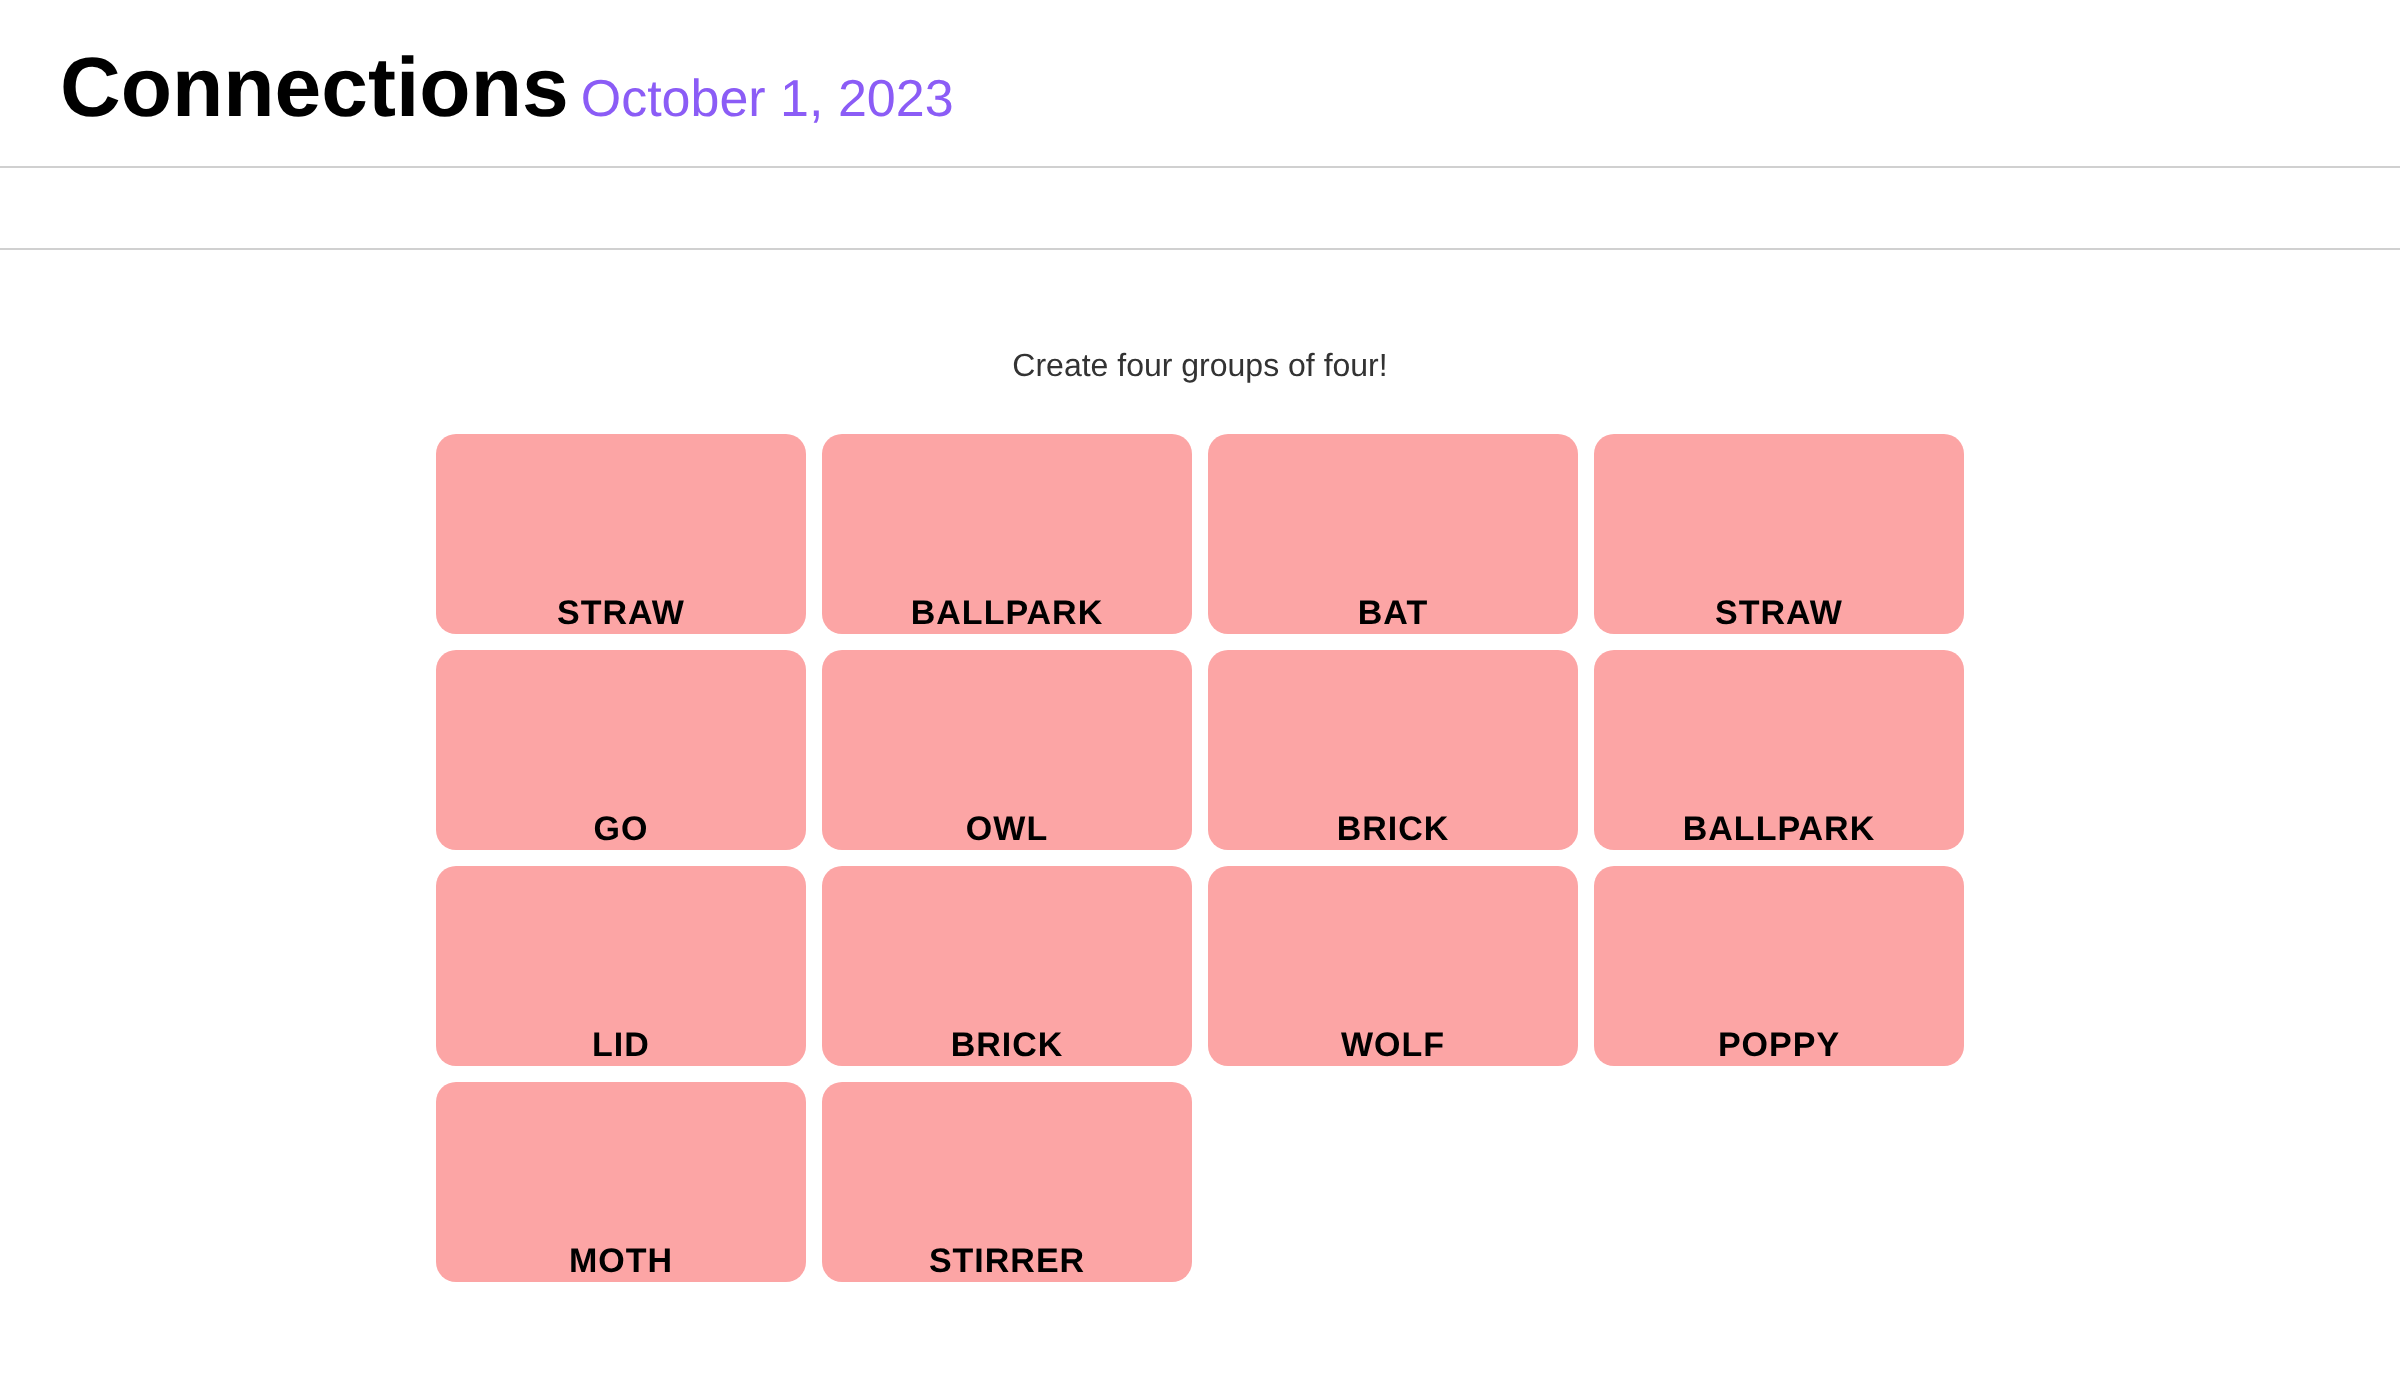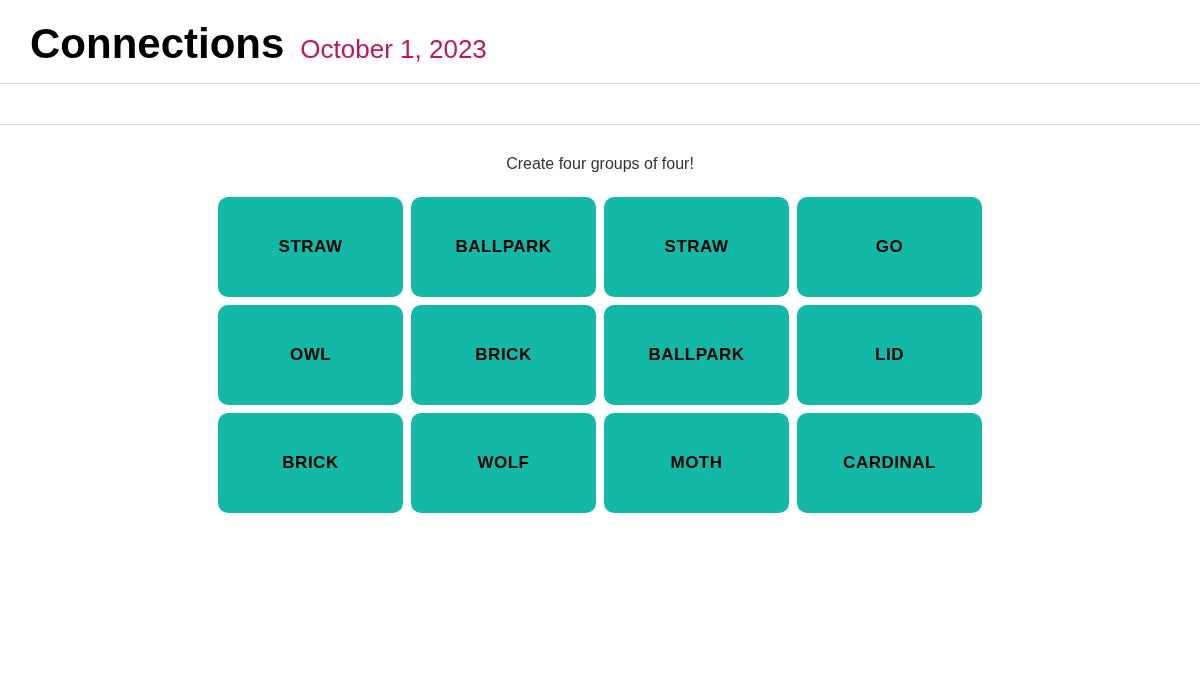--- a/index.html
+++ b/index.html
@@ -12,34 +12,34 @@
       font-family: 'Times New Roman', Times, serif;
       background: #ffffff;
       width: 1200px;
       min-height: 700px;
     }
 
     .header {
       padding: 20px 30px 15px 30px;
       display: flex;
       align-items: baseline;
-      gap: 16px;
+      gap: 6px;
     }
 
     .header-title {
       font-size: 42px;
       font-weight: 900;
       font-family: 'Arial Black', Arial, sans-serif;
       color: #000000;
     }
 
     .header-date {
       font-size: 26px;
       font-weight: 400;
-      color: #be185d;
+      color: #8b5cf6;
       font-family: Arial, sans-serif;
     }
 
     .divider {
       height: 1px;
       background: #d0d0d0;
       margin: 0 0 0 0;
     }
 
     .spacer {
@@ -56,34 +56,35 @@
       flex-direction: column;
       align-items: center;
       padding: 30px 0 30px 0;
     }
 
     .instructions {
       font-size: 16px;
       color: #333333;
       margin-bottom: 24px;
       font-family: Arial, sans-serif;
+      margin-top: 20px;
     }
 
     .grid {
       display: grid;
       grid-template-columns: repeat(4, 185px);
       grid-template-rows: repeat(4, 100px);
       gap: 8px;
     }
 
     .word-card {
-      background: #14b8a6;
+      background: #fca5a5;
       border-radius: 10px;
       display: flex;
-      align-items: center;
+      align-items: flex-end;
       justify-content: center;
       cursor: pointer;
       user-select: none;
     }
 
     .word-label {
       font-family: 'Arial Black', Arial, sans-serif;
       font-weight: 900;
       font-size: 17px;
       color: #000000;
@@ -106,20 +107,23 @@
 <div class="game-area">
   <div class="instructions">Create four groups of four!</div>
   <div class="grid" id="word-grid">
   <div class="word-card">
         <span class="word-label">STRAW</span>
       </div>
       <div class="word-card">
         <span class="word-label">BALLPARK</span>
       </div>
       <div class="word-card">
+        <span class="word-label">BAT</span>
+      </div>
+      <div class="word-card">
         <span class="word-label">STRAW</span>
       </div>
       <div class="word-card">
         <span class="word-label">GO</span>
       </div>
       <div class="word-card">
         <span class="word-label">OWL</span>
       </div>
       <div class="word-card">
         <span class="word-label">BRICK</span>
@@ -130,19 +134,22 @@
       <div class="word-card">
         <span class="word-label">LID</span>
       </div>
       <div class="word-card">
         <span class="word-label">BRICK</span>
       </div>
       <div class="word-card">
         <span class="word-label">WOLF</span>
       </div>
       <div class="word-card">
+        <span class="word-label">POPPY</span>
+      </div>
+      <div class="word-card">
         <span class="word-label">MOTH</span>
       </div>
       <div class="word-card">
-        <span class="word-label">CARDINAL</span>
+        <span class="word-label">STIRRER</span>
       </div>
     </div>
 </div>
 
 </body></html>

